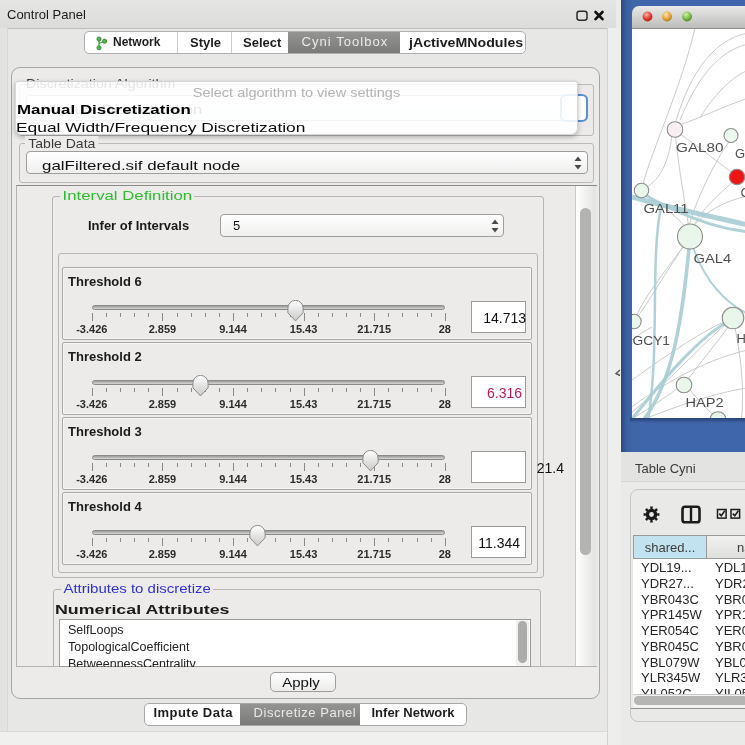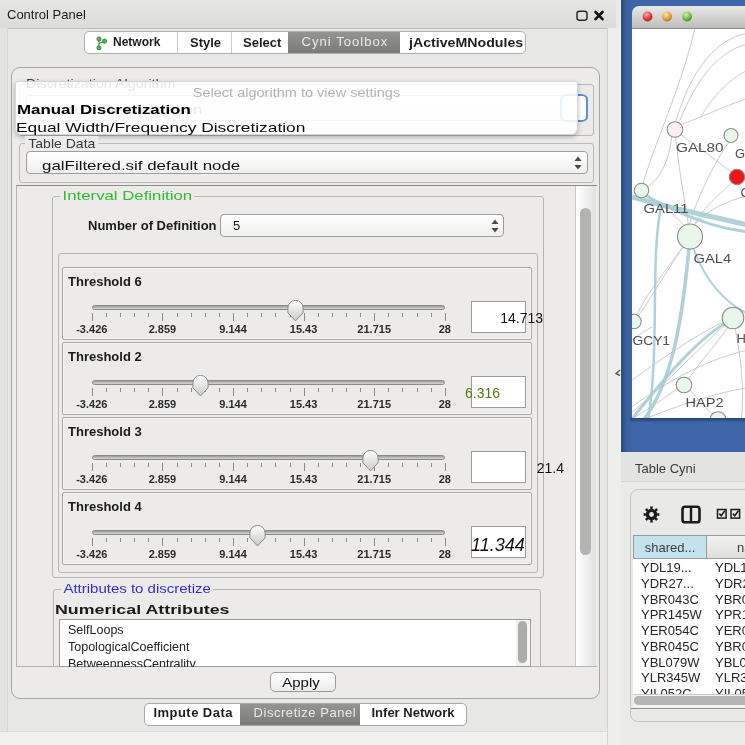--- a/index.html
+++ b/index.html
@@ -66,21 +66,21 @@
 
 <div class="a" style="left:575px;top:186px;width:21px;height:480px;background:linear-gradient(to right,#ffffff,#e2e2e1);border-left:1px solid #c9c9c8;box-sizing:border-box;"></div>
 <div class="a" style="left:580px;top:208px;width:11px;height:347px;background:#b3b3b2;border-radius:5.5px;"></div>
 
 <div class="a" id="scrollcontent" style="left:16px;top:185px;width:559px;height:482px;overflow:hidden;">
 <div class="a" style="left:0;top:0;width:559px;height:482px;padding-left:28px;">
 
   <div class="a" style="left:36px;top:11px;width:490px;height:380px;border:1px solid #b5b5b4;border-radius:3px;"></div>
   <div class="t" style="left:44px;top:3px;font-size:13px;color:#2ebd2e;background:#ecebea;padding:0 2px;transform:scaleX(1.29);transform-origin:0 50%;">Interval Definition</div>
 
-  <div class="t" style="left:72px;top:33px;font-size:13px;font-weight:bold;color:#1a1a1a;">Number of Definition</div>
+  <div class="t" style="left:72px;top:33px;font-size:13px;font-weight:bold;color:#1a1a1a;">Infer of Intervals</div>
   <div class="a" style="left:204px;top:29px;width:284px;height:23px;background:linear-gradient(#ffffff,#efefee);border:1px solid #9e9e9d;border-radius:4px;box-sizing:border-box;"></div>
   <div class="t" style="left:217px;top:33px;font-size:13px;color:#111;">5</div>
   <svg class="a" style="left:473px;top:33px" width="12" height="16" viewBox="0 0 12 16">
     <path d="M6,1.5 L9.5,6 L2.5,6 Z" fill="#4a4a4a"></path>
         <path d="M6,14.5 L9.5,10 L2.5,10 Z" fill="#4a4a4a"></path>
   </svg>
 
   <div class="a" style="left:42px;top:68px;width:478px;height:318px;border:1px solid #b5b5b4;border-radius:3px;"></div>
 
   <div class="a" style="left:46px;top:82px;width:470px;height:73px;background:#ecebea;border:1px solid #a8a8a7;border-radius:2px;box-shadow:inset 0 0 0 1px #f5f5f4;box-sizing:border-box;"></div>
@@ -121,21 +121,21 @@
   <svg class="a" style="left:271.0px;top:115px" width="17" height="22" viewBox="0 0 17 22">
         <defs>
           <linearGradient id="thg82" x1="0" y1="0" x2="0" y2="1">
             <stop offset="0" stop-color="#ffffff"></stop>
             <stop offset="1" stop-color="#c9c9c8"></stop>
           </linearGradient>
         </defs>
         <path d="M0.9,8 A7.6,7.6 0 0 1 16.1,8 L16.1,12.8 L8.5,20.9 L0.9,12.8 Z" fill="url(#thg82)" stroke="#8b8b8a" stroke-width="1"></path>
       </svg>
   <div class="a" style="left:455px;top:116px;width:55px;height:32px;background:#fff;border:1px solid #9a9a99;box-sizing:border-box;"></div>
-  <div class="t" style="left:478px;top:125px;width:49px;text-align:right;font-size:14px;color:#111;">14.713</div>
+  <div class="t" style="left:461px;top:125px;width:49px;text-align:right;font-size:14px;color:#111;">14.713</div>
   <div class="a" style="left:46px;top:157px;width:470px;height:73px;background:#ecebea;border:1px solid #a8a8a7;border-radius:2px;box-shadow:inset 0 0 0 1px #f5f5f4;box-sizing:border-box;"></div>
   <div class="t" style="left:52px;top:164px;font-size:13px;font-weight:bold;color:#1a1a1a;">Threshold 2</div>
   <div class="a" style="left:75.5px;top:194.5px;width:353px;height:5px;background:linear-gradient(#9a9a99,#d8d8d7);border:1px solid #8a8a89;border-radius:3px;box-sizing:border-box;"></div>
   <div class="a" style="left:75.8px;top:203px;width:1px;height:8px;background:#8a8a89;"></div>
   <div class="a" style="left:89.9px;top:203px;width:1px;height:4px;background:#8a8a89;"></div>
   <div class="a" style="left:104.0px;top:203px;width:1px;height:4px;background:#8a8a89;"></div>
   <div class="a" style="left:118.2px;top:203px;width:1px;height:4px;background:#8a8a89;"></div>
   <div class="a" style="left:132.3px;top:203px;width:1px;height:4px;background:#8a8a89;"></div>
   <div class="a" style="left:146.4px;top:203px;width:1px;height:8px;background:#8a8a89;"></div>
   <div class="a" style="left:160.5px;top:203px;width:1px;height:4px;background:#8a8a89;"></div>
@@ -167,21 +167,21 @@
   <svg class="a" style="left:176.4px;top:190px" width="17" height="22" viewBox="0 0 17 22">
         <defs>
           <linearGradient id="thg157" x1="0" y1="0" x2="0" y2="1">
             <stop offset="0" stop-color="#ffffff"></stop>
             <stop offset="1" stop-color="#c9c9c8"></stop>
           </linearGradient>
         </defs>
         <path d="M0.9,8 A7.6,7.6 0 0 1 16.1,8 L16.1,12.8 L8.5,20.9 L0.9,12.8 Z" fill="url(#thg157)" stroke="#8b8b8a" stroke-width="1"></path>
       </svg>
   <div class="a" style="left:455px;top:191px;width:55px;height:32px;background:#fff;border:1px solid #9a9a99;box-sizing:border-box;"></div>
-  <div class="t" style="left:449px;top:200px;width:49px;text-align:left;font-size:14px;color:#4d7c0f;">6.316</div>
+  <div class="t" style="left:464px;top:200px;width:49px;text-align:center;font-size:14px;color:#be185d;">6.316</div>
   <div class="a" style="left:46px;top:232px;width:470px;height:73px;background:#ecebea;border:1px solid #a8a8a7;border-radius:2px;box-shadow:inset 0 0 0 1px #f5f5f4;box-sizing:border-box;"></div>
   <div class="t" style="left:52px;top:239px;font-size:13px;font-weight:bold;color:#1a1a1a;">Threshold 3</div>
   <div class="a" style="left:75.5px;top:269.5px;width:353px;height:5px;background:linear-gradient(#9a9a99,#d8d8d7);border:1px solid #8a8a89;border-radius:3px;box-sizing:border-box;"></div>
   <div class="a" style="left:75.8px;top:278px;width:1px;height:8px;background:#8a8a89;"></div>
   <div class="a" style="left:89.9px;top:278px;width:1px;height:4px;background:#8a8a89;"></div>
   <div class="a" style="left:104.0px;top:278px;width:1px;height:4px;background:#8a8a89;"></div>
   <div class="a" style="left:118.2px;top:278px;width:1px;height:4px;background:#8a8a89;"></div>
   <div class="a" style="left:132.3px;top:278px;width:1px;height:4px;background:#8a8a89;"></div>
   <div class="a" style="left:146.4px;top:278px;width:1px;height:8px;background:#8a8a89;"></div>
   <div class="a" style="left:160.5px;top:278px;width:1px;height:4px;background:#8a8a89;"></div>
@@ -259,21 +259,21 @@
   <svg class="a" style="left:232.8px;top:340px" width="17" height="22" viewBox="0 0 17 22">
         <defs>
           <linearGradient id="thg307" x1="0" y1="0" x2="0" y2="1">
             <stop offset="0" stop-color="#ffffff"></stop>
             <stop offset="1" stop-color="#c9c9c8"></stop>
           </linearGradient>
         </defs>
         <path d="M0.9,8 A7.6,7.6 0 0 1 16.1,8 L16.1,12.8 L8.5,20.9 L0.9,12.8 Z" fill="url(#thg307)" stroke="#8b8b8a" stroke-width="1"></path>
       </svg>
   <div class="a" style="left:455px;top:341px;width:55px;height:32px;background:#fff;border:1px solid #9a9a99;box-sizing:border-box;"></div>
-  <div class="t" style="left:455px;top:350px;width:49px;text-align:left;font-size:18px;color:#111;font-style:italic;">11.344</div>
+  <div class="t" style="left:455px;top:350px;width:49px;text-align:right;font-size:14px;color:#111;">11.344</div>
 
   <div class="a" style="left:37px;top:404px;width:486px;height:84px;border:1px solid #b5b5b4;border-radius:3px;"></div>
   <div class="t" style="left:45px;top:397px;font-size:12.5px;color:#2f2fd0;background:#ecebea;padding:0 2px;transform:scaleX(1.20);transform-origin:0 50%;">Attributes to discretize</div>
   <div class="t" style="left:39px;top:417px;font-size:13px;font-weight:bold;color:#1a1a1a;transform:scaleX(1.37);transform-origin:0 50%;">Numerical Attributes</div>
   <div class="a" style="left:43px;top:434px;width:472px;height:48px;background:#fff;border:1px solid #9b9b9a;box-sizing:border-box;"></div>
   <div class="t" style="left:52px;top:438px;font-size:12.5px;color:#222;">SelfLoops</div>
   <div class="t" style="left:52px;top:455px;font-size:12.5px;color:#222;">TopologicalCoefficient</div>
   <div class="t" style="left:52px;top:472px;font-size:12.5px;color:#222;">BetweennessCentrality</div>
   <div class="a" style="left:500px;top:435px;width:13px;height:46px;background:#f1f1f0;"></div>
   <div class="a" style="left:502px;top:436px;width:9px;height:42px;background:#acacab;border-radius:4.5px;"></div>

